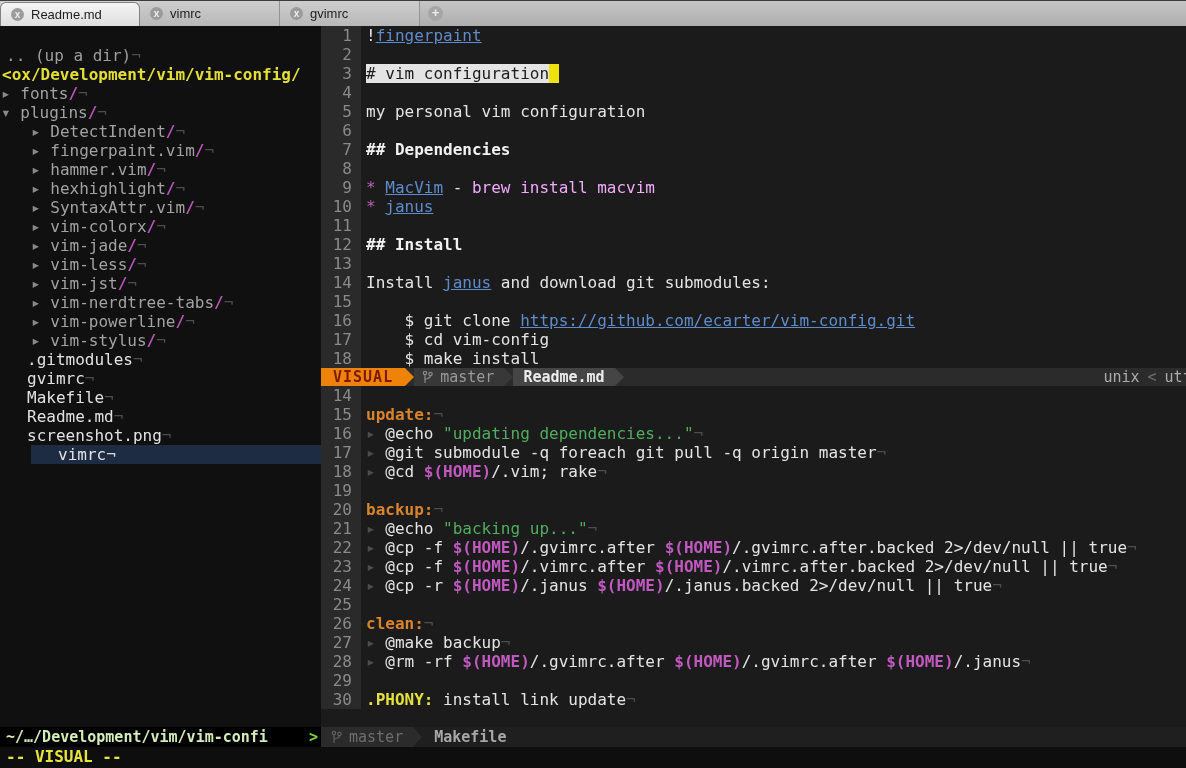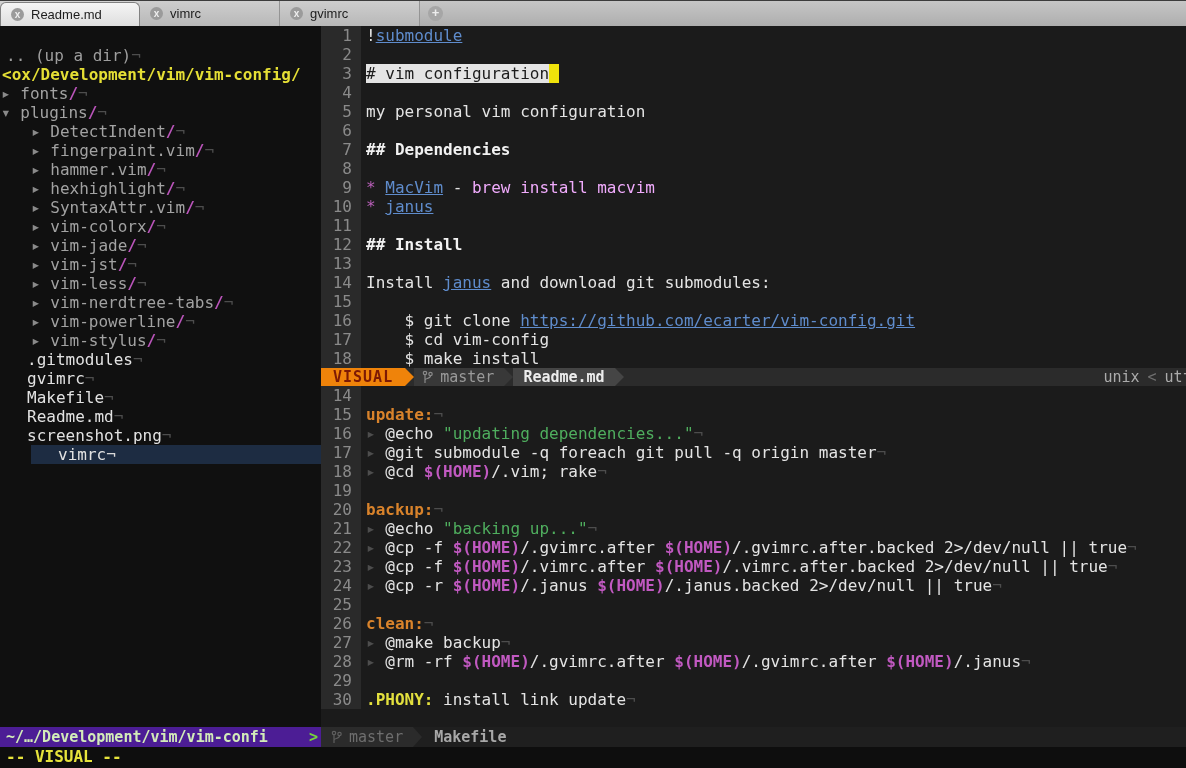--- a/index.html
+++ b/index.html
@@ -65,21 +65,21 @@
   .arr-mode { border-left:9px solid #ef830a; }
   .seg-branch { background:#383838; display:flex; align-items:center; padding:0 10px 0 8px; color:#9a9a9a; }
   .branch-icon { margin-right:7px; }
   .arr-branch { border-left:9px solid #383838; }
   .seg-file { background:#454545; color:#ededed; font-weight:bold; padding:0 10px; }
   .arr-file { border-left:9px solid #454545; }
   .sl-right { margin-left:auto; display:flex; align-items:center; color:#ababab; }
   .sl-sep { color:#6f6f6f; padding:0 8px; }
   .sl-sep-end { color:#6f6f6f; padding-left:8px; margin-right:-5px; }
 
-  .sl-bot-left { position:absolute; left:0; top:727px; width:321px; height:20px; background:#4c1d95;
+  .sl-bot-left { position:absolute; left:0; top:727px; width:321px; height:20px; background:#000000;
                  display:flex; justify-content:space-between; align-items:center;
                  font-size:15px; line-height:20px; overflow:hidden; }
   .nt-path { color:#d3ecb9; font-weight:bold; padding-left:6px; white-space:nowrap; }
   .nt-trunc { color:#76d63c; font-weight:bold; padding-right:3px; }
 
   .sl-bot-right { position:absolute; left:321px; top:727px; width:865px; height:20px; background:#1f1f1f;
                   display:flex; align-items:stretch; font-size:15px; line-height:20px; }
   .seg-branch-dim { background:#2b2b2b; display:flex; align-items:center; padding:0 10px 0 10px; color:#6e6e6e; }
   .arr-branch-dim { border-top:10px solid transparent; border-bottom:10px solid transparent;
                     border-left:9px solid #2b2b2b; width:0; height:0; }
@@ -119,36 +119,36 @@
         <div class="tree-item k-root"><span class="t-root">&lt;ox/Development/vim/vim-config/</span></div>
         <div class="tree-item k-dir0"><span class="t-arrow">▸ </span><span class="t-dir">fonts</span><span class="t-slash">/</span><span class="t-eol">¬</span></div>
         <div class="tree-item k-dir0"><span class="t-arrow">▾ </span><span class="t-dir">plugins</span><span class="t-slash">/</span><span class="t-eol">¬</span></div>
         <div class="tree-item k-dir1"><span class="t-arrow">▸ </span><span class="t-dir">DetectIndent</span><span class="t-slash">/</span><span class="t-eol">¬</span></div>
         <div class="tree-item k-dir1"><span class="t-arrow">▸ </span><span class="t-dir">fingerpaint.vim</span><span class="t-slash">/</span><span class="t-eol">¬</span></div>
         <div class="tree-item k-dir1"><span class="t-arrow">▸ </span><span class="t-dir">hammer.vim</span><span class="t-slash">/</span><span class="t-eol">¬</span></div>
         <div class="tree-item k-dir1"><span class="t-arrow">▸ </span><span class="t-dir">hexhighlight</span><span class="t-slash">/</span><span class="t-eol">¬</span></div>
         <div class="tree-item k-dir1"><span class="t-arrow">▸ </span><span class="t-dir">SyntaxAttr.vim</span><span class="t-slash">/</span><span class="t-eol">¬</span></div>
         <div class="tree-item k-dir1"><span class="t-arrow">▸ </span><span class="t-dir">vim-colorx</span><span class="t-slash">/</span><span class="t-eol">¬</span></div>
         <div class="tree-item k-dir1"><span class="t-arrow">▸ </span><span class="t-dir">vim-jade</span><span class="t-slash">/</span><span class="t-eol">¬</span></div>
+        <div class="tree-item k-dir1"><span class="t-arrow">▸ </span><span class="t-dir">vim-less</span><span class="t-slash">/</span><span class="t-eol">¬</span></div>
         <div class="tree-item k-dir1"><span class="t-arrow">▸ </span><span class="t-dir">vim-jst</span><span class="t-slash">/</span><span class="t-eol">¬</span></div>
-        <div class="tree-item k-dir1"><span class="t-arrow">▸ </span><span class="t-dir">vim-less</span><span class="t-slash">/</span><span class="t-eol">¬</span></div>
         <div class="tree-item k-dir1"><span class="t-arrow">▸ </span><span class="t-dir">vim-nerdtree-tabs</span><span class="t-slash">/</span><span class="t-eol">¬</span></div>
         <div class="tree-item k-dir1"><span class="t-arrow">▸ </span><span class="t-dir">vim-powerline</span><span class="t-slash">/</span><span class="t-eol">¬</span></div>
         <div class="tree-item k-dir1"><span class="t-arrow">▸ </span><span class="t-dir">vim-stylus</span><span class="t-slash">/</span><span class="t-eol">¬</span></div>
         <div class="tree-item k-file"><span class="t-file">.gitmodules</span><span class="t-eol">¬</span></div>
         <div class="tree-item k-file"><span class="t-file">gvimrc</span><span class="t-eol">¬</span></div>
         <div class="tree-item k-file"><span class="t-file">Makefile</span><span class="t-eol">¬</span></div>
         <div class="tree-item k-file"><span class="t-file">Readme.md</span><span class="t-eol">¬</span></div>
         <div class="tree-item k-file"><span class="t-file">screenshot.png</span><span class="t-eol">¬</span></div>
         <div class="tree-item k-file selected"><span class="t-file">vimrc</span><span class="t-eol-bright">¬</span></div>
       </div>
   </div>
 
   <div class="pane pane-top" id="pane-top">
-      <div class="code-line"><span class="gutter">1</span><span class="code"><span class="fg">!</span><span class="link">submodule</span></span></div>
+      <div class="code-line"><span class="gutter">1</span><span class="code"><span class="fg">!</span><span class="link">fingerpaint</span></span></div>
       <div class="code-line"><span class="gutter">2</span><span class="code"></span></div>
       <div class="code-line"><span class="gutter">3</span><span class="code"><span class="sel"># vim configuration</span><span class="cursor"> </span></span></div>
       <div class="code-line"><span class="gutter">4</span><span class="code"></span></div>
       <div class="code-line"><span class="gutter">5</span><span class="code"><span class="fg">my personal vim configuration</span></span></div>
       <div class="code-line"><span class="gutter">6</span><span class="code"></span></div>
       <div class="code-line"><span class="gutter">7</span><span class="code"><span class="hd">## Dependencies</span></span></div>
       <div class="code-line"><span class="gutter">8</span><span class="code"></span></div>
       <div class="code-line"><span class="gutter">9</span><span class="code"><span class="star">* </span><span class="link">MacVim</span><span class="fg"> - </span><span class="orange">brew install macvim</span></span></div>
       <div class="code-line"><span class="gutter">10</span><span class="code"><span class="star">* </span><span class="link">janus</span></span></div>
       <div class="code-line"><span class="gutter">11</span><span class="code"></span></div>

